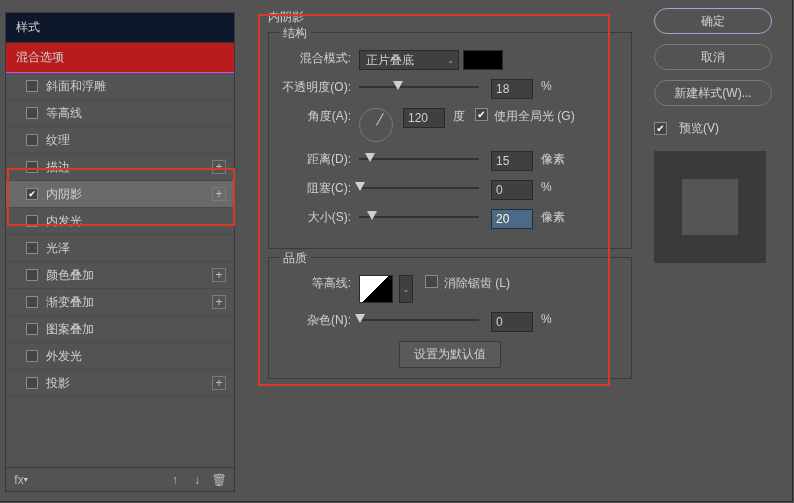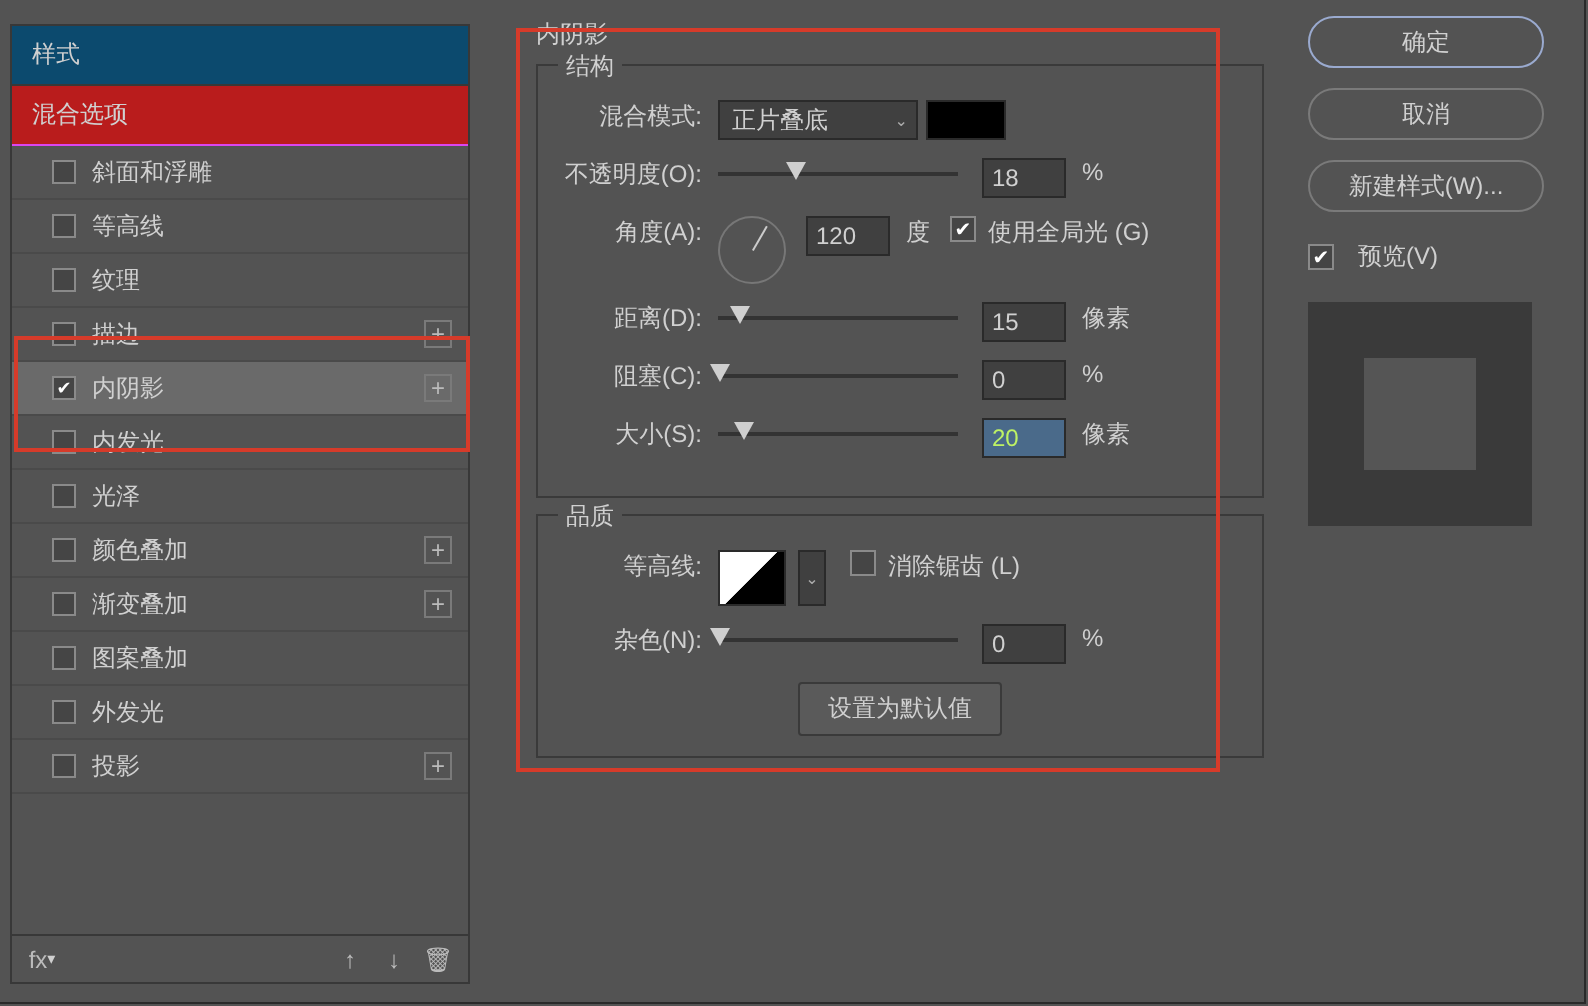--- a/index.html
+++ b/index.html
@@ -1,18 +1,18 @@
 <!DOCTYPE html>
 <html><head>
 <meta charset="utf-8">
 <style>
 *{box-sizing:border-box;margin:0;padding:0;font-family:"Microsoft YaHei",sans-serif;font-size:12px;color:#d0d0d0;user-select:none}
 body{background:#535353;width:794px;height:503px;overflow:hidden;position:relative}
 .sidebar{position:absolute;left:5px;top:12px;width:230px;height:480px;background:#535353;border:1px solid #383838}
-.side-head{padding:6px 10px;background:#0c4a6e;border-bottom:1px solid #383838}
+.side-head{padding:6px 10px;background:#0f172a;border-bottom:1px solid #383838}
 .side-sub{padding:6px 10px;background:#b91c1c;border-bottom:1px solid #d946ef}
 .side-item{display:flex;align-items:center;padding:5px 10px 5px 20px;border-bottom:1px solid #4a4a4a;position:relative;height:27px}
 .side-item.sel{background:#6a6a6a}
 .side-item .cb{width:12px;height:12px;border:1px solid #8a8a8a;margin-right:8px;background:#454545;display:flex;align-items:center;justify-content:center;font-size:9px;color:#fff}
 .side-item .plus{position:absolute;right:8px;top:6px;width:14px;height:14px;border:1px solid #7a7a7a;display:flex;align-items:center;justify-content:center;font-size:12px;color:#bbb;line-height:1}
 .red-box-side{position:absolute;left:1px;top:155px;width:228px;height:58px;border:2px solid #d63b2a;pointer-events:none}
 .side-foot{position:absolute;bottom:0;left:0;right:0;height:24px;border-top:1px solid #383838;display:flex;align-items:center;padding:0 8px;gap:8px}
 .side-foot .sp{flex:1}
 .ico{width:14px;height:14px;display:flex;align-items:center;justify-content:center;color:#bbb;font-size:12px}
 
@@ -22,21 +22,21 @@
 .fieldset .legend{position:absolute;top:-8px;left:10px;background:#535353;padding:0 4px}
 .row{display:flex;margin:7px 0;height:22px}
 .lbl{width:78px;text-align:right;padding-right:8px}
 .dropdown{width:100px;height:20px;background:#404040;border:1px solid #2a2a2a;display:flex;align-items:center;padding:0 6px;position:relative}
 .dropdown .dd-arrow{position:absolute;right:4px;font-size:8px;color:#aaa}
 .swatch{width:40px;height:20px;background:#000;border:1px solid #2a2a2a;margin-left:4px}
 .slider{width:120px;height:16px;position:relative;margin-right:12px}
 .slider .track{position:absolute;top:7px;left:0;right:0;height:2px;background:#333}
 .slider .thumb{position:absolute;top:2px;width:0;height:0;border-left:5px solid transparent;border-right:5px solid transparent;border-top:9px solid #cfcfcf}
 .num{width:42px;height:20px;background:#404040;border:1px solid #2a2a2a;padding:0 4px;line-height:18px}
-.num.hl{background:#4a6a8a;color:#bef264}
+.num.hl{background:#4a6a8a;color:#fef9c3}
 .unit{margin-left:8px}
 .dial{width:34px;height:34px;border:1px solid #777;border-radius:50%;position:relative;margin-right:10px}
 .dial .needle{position:absolute;left:50%;top:50%;width:14px;height:1px;background:#ccc;transform-origin:0 0;transform:rotate(-60deg)}
 .cbx{width:13px;height:13px;border:1px solid #8a8a8a;background:#454545;margin-right:6px;display:flex;align-items:center;justify-content:center;font-size:10px;color:#fff}
 .contour{width:34px;height:28px;border:1px solid #2a2a2a;background:linear-gradient(135deg,#fff 0%,#fff 49%,#000 50%,#000 100%);margin-right:6px}
 .contour-dd{width:14px;height:28px;background:#404040;border:1px solid #2a2a2a;display:flex;align-items:center;justify-content:center;font-size:8px;color:#aaa;margin-right:12px}
 .btn-row{display:flex;gap:18px;justify-content:center;margin-top:0}
 .pbtn{background:#5a5a5a;border:1px solid #3a3a3a;padding:4px 14px;border-radius:2px}
 .red-box-main{position:absolute;left:258px;top:14px;width:352px;height:372px;border:2px solid #d63b2a;pointer-events:none}
 

